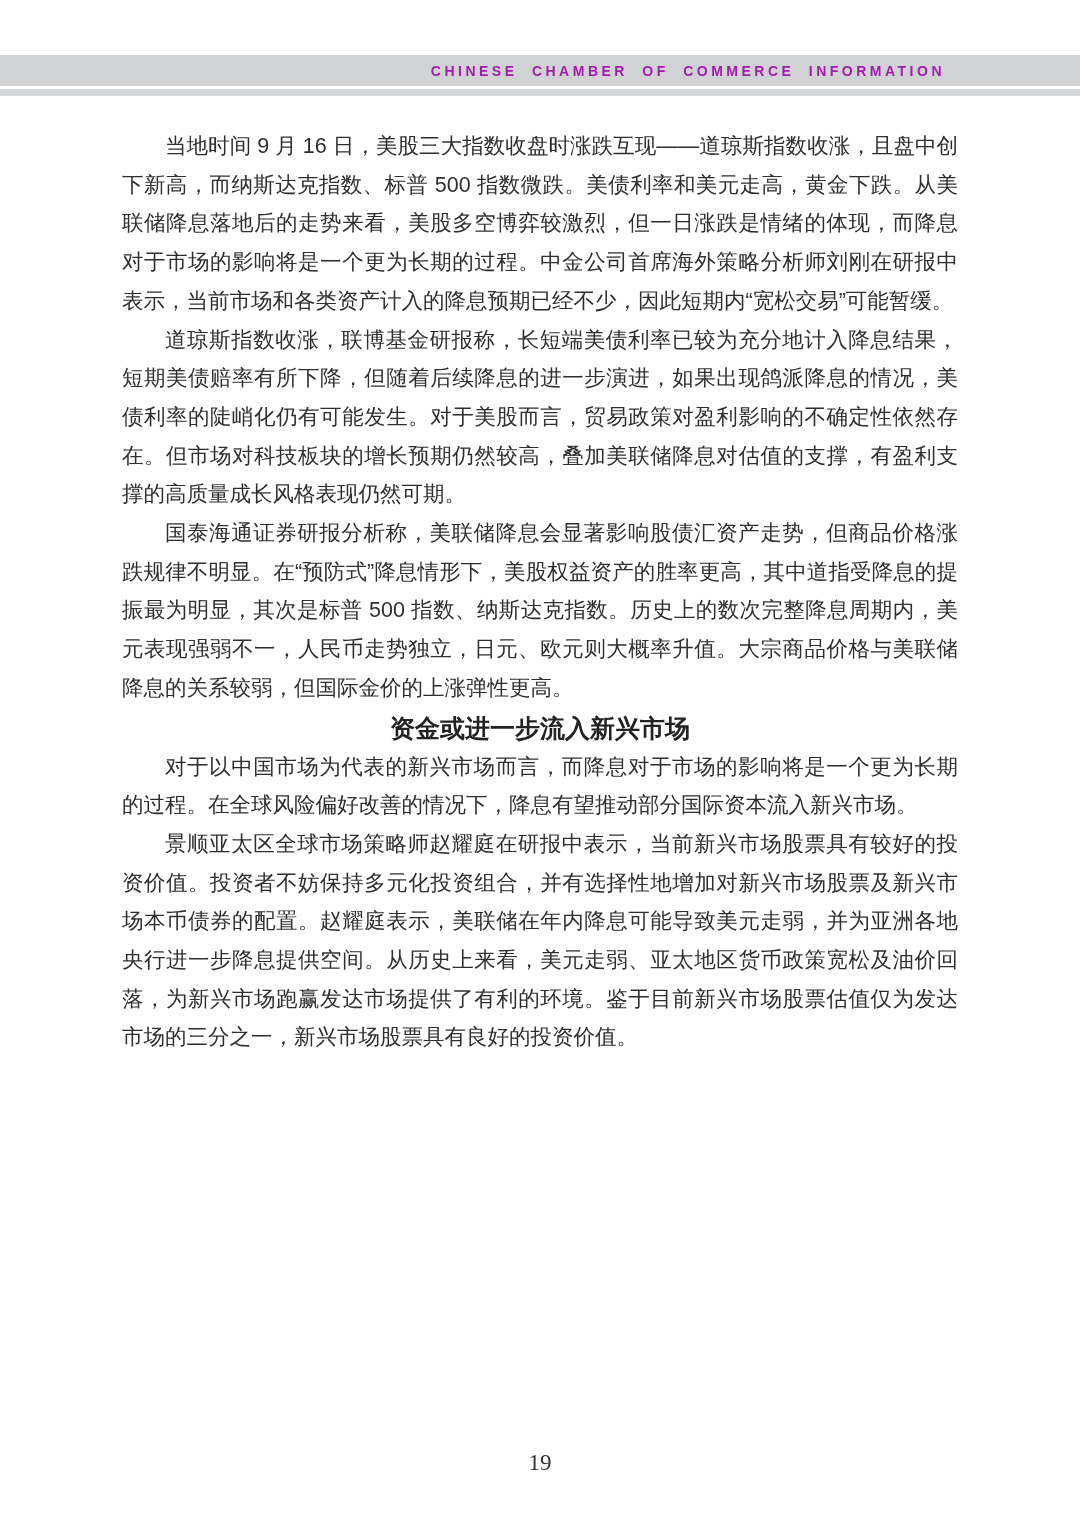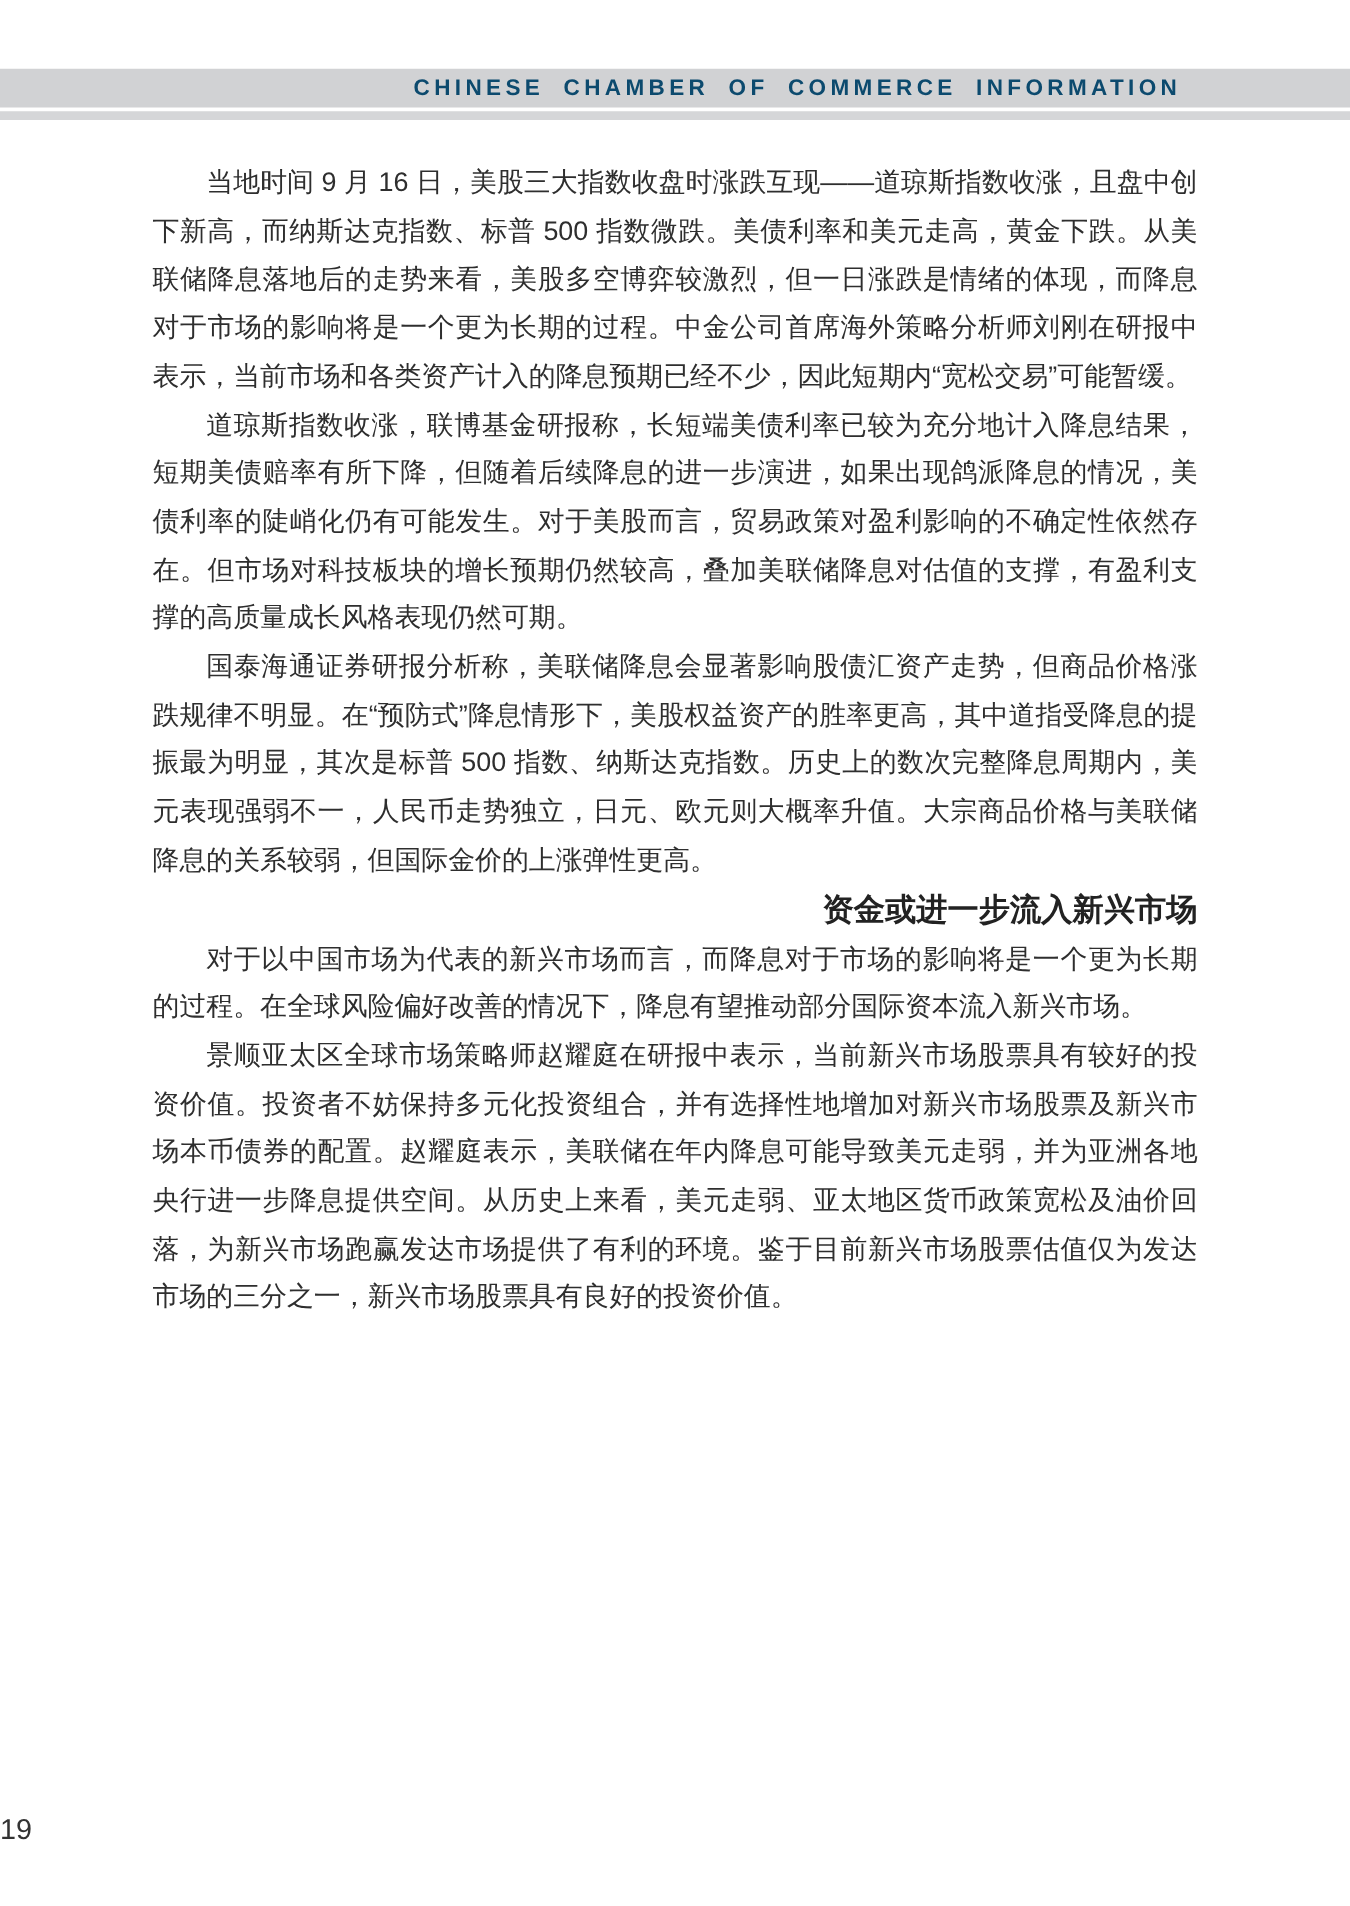--- a/index.html
+++ b/index.html
@@ -23,23 +23,23 @@
     width: 100%;
     height: 31px;
     background: #d1d2d4;
     box-sizing: border-box;
     display: flex;
     align-items: center;
     justify-content: flex-end;
     padding-right: 135px;
   }
   .band-text {
-    font-size: 18px;
+    font-size: 14px;
     font-weight: bold;
-    color: #0c4a6e;
+    color: #a21caf;
     letter-spacing: 3.5px;
     word-spacing: 7px;
     white-space: nowrap;
   }
   .band-thin {
     position: absolute;
     top: 89px;
     left: 0;
     width: 100%;
     height: 7px;
@@ -56,38 +56,38 @@
     line-height: 38.7px;
     text-align: justify;
     text-justify: inter-ideograph;
   }
   .content p {
     margin: 0;
     text-indent: 2em;
   }
   .section-heading {
     margin: 0;
-    text-align: right;
+    text-align: center;
     text-indent: 0;
     font-size: 25px;
     font-weight: bold;
     color: #222222;
     line-height: 40px;
   }
   .source {
     margin-left: 0.9em;
   }
   
   .footer-page-number {
     position: absolute;
     top: 1450px;
     left: 0;
     right: 0;
-    text-align: left;
-    font-family: Liberation Sans, sans-serif;
+    text-align: center;
+    font-family: Liberation Serif, serif;
     font-size: 23px;
     color: #333333;
   }
 </style>
 </head>
 <body>
 
 <div class="page">
 
   <div class="band-main">

